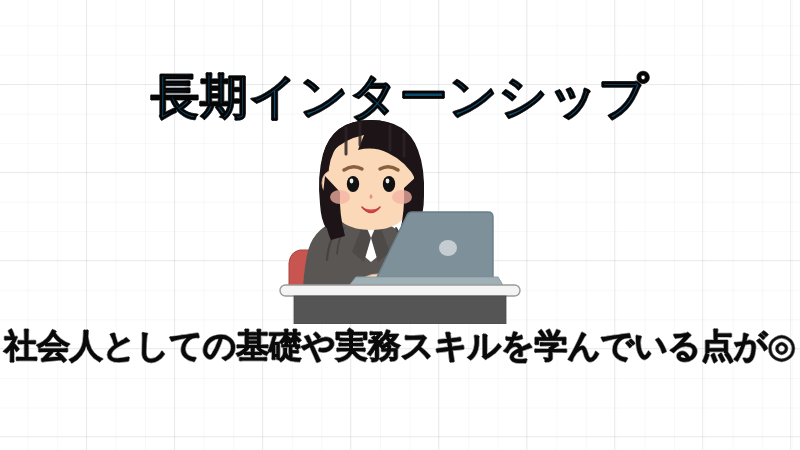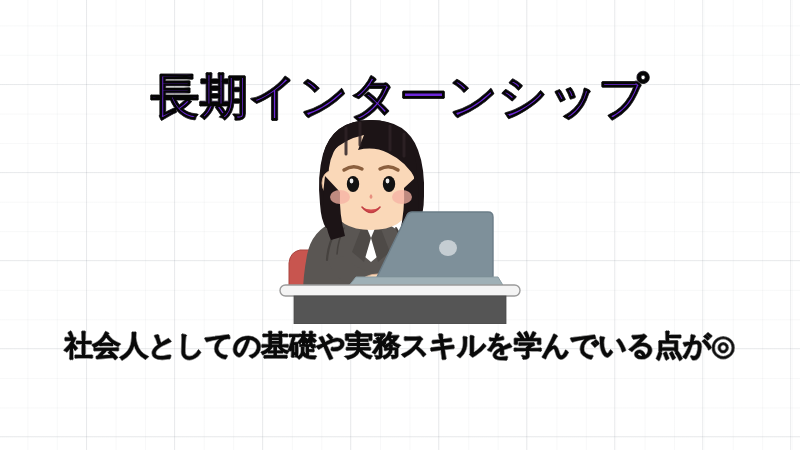--- a/index.html
+++ b/index.html
@@ -43,21 +43,21 @@
     position: absolute;
     left: 0;
     right: 0;
     top: 36px;
     text-align: center;
     font-family: "DejaVu Sans", "Liberation Sans", sans-serif;
     font-size: 48px;
     line-height: 56px;
     font-weight: 700;
     letter-spacing: 1px;
-    color: #6d28d9;
+    color: #0c4a6e;
     white-space: nowrap;
     -webkit-text-stroke: 0.9px #050505;
     text-shadow:
       0 0 2px #ffffff,
       1px 0 0 #050505,
       -1px 0 0 #050505,
       0 1px 0 #050505,
       0 -1px 0 #050505;
   }
 
@@ -76,21 +76,21 @@
 
   #caption {
     position: absolute;
     left: 0;
     right: 0;
     top: 326px;
     text-align: center;
   }
   .caption-line {
     font-family: "DejaVu Sans", "Liberation Sans", sans-serif;
-    font-size: 28px;
+    font-size: 33px;
     line-height: 40px;
     font-weight: 700;
     letter-spacing: -0.3px;
     color: #0a0a0a;
     white-space: nowrap;
     -webkit-text-stroke: 0.6px #0a0a0a;
     text-shadow:
       0 0 3px #ffffff,
       0 0 3px #ffffff,
       1px 0 0 #0a0a0a,

